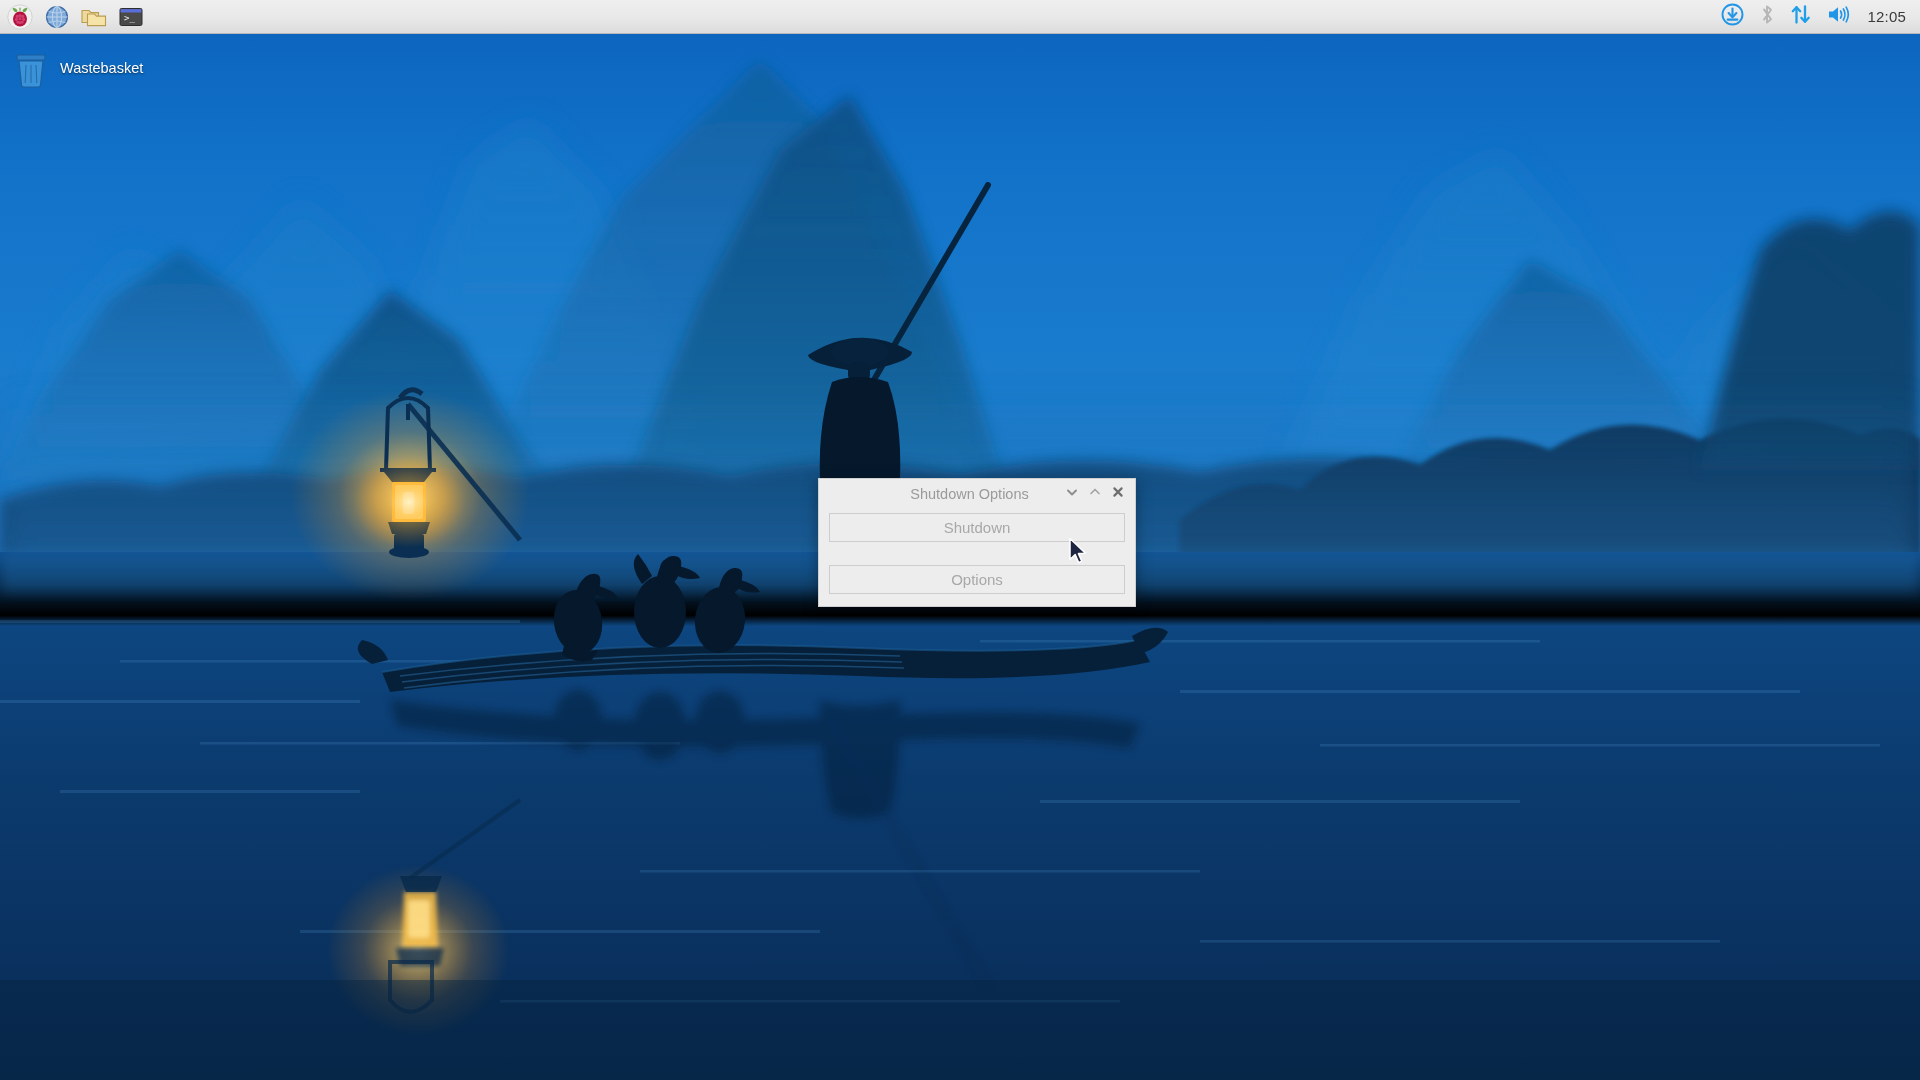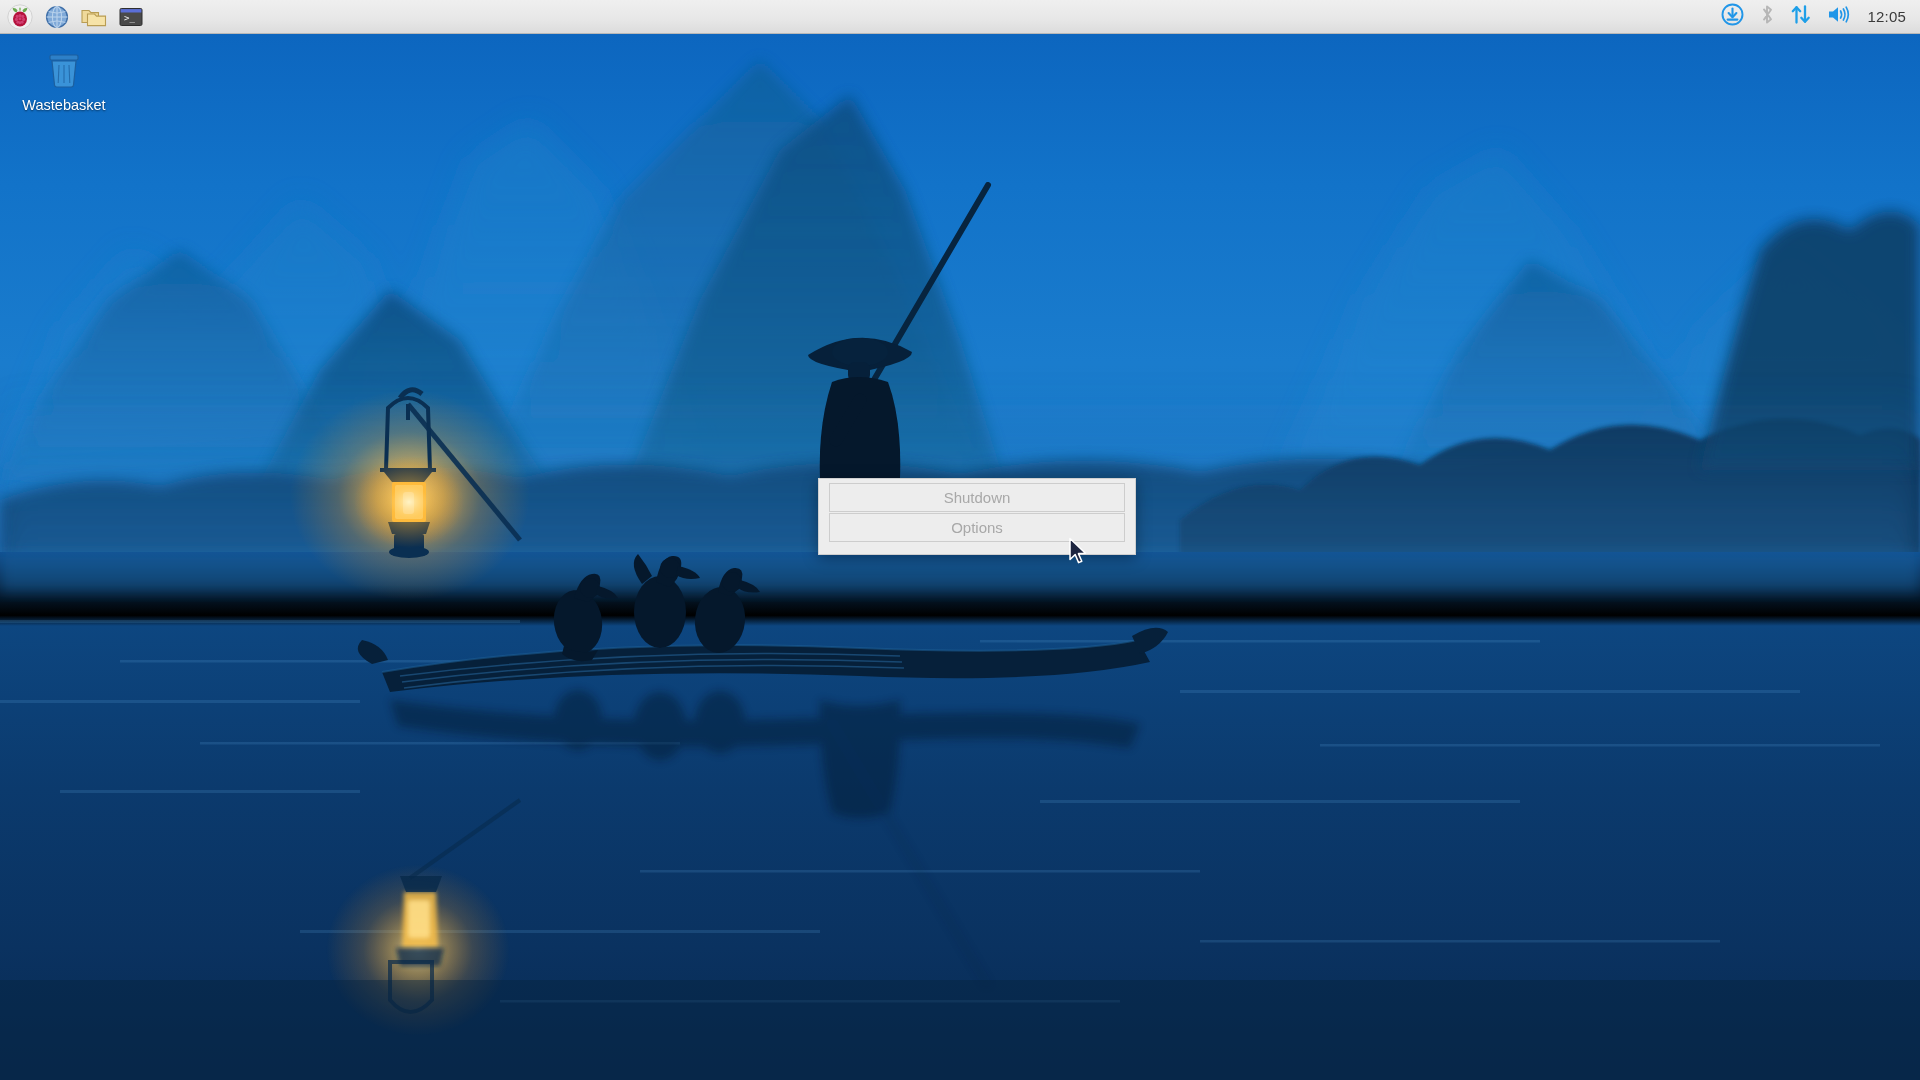--- a/index.html
+++ b/index.html
@@ -11,21 +11,21 @@
 
   
   #desktop { position:absolute; inset:0; overflow:hidden; }
   #wallpaper { position:absolute; inset:0; }
   #wall-svg { position:absolute; inset:0; width:1920px; height:1080px; display:block; }
 
   
   #desktop-icons { position:absolute; left:0; top:34px; width:140px; }
   .desk-icon {
     width:120px; padding:8px 4px 6px; margin:4px 0 0 4px;
-    display:flex; flex-direction:column; align-items:center; gap:6px;
+    display:flex; flex-direction:row; align-items:center; gap:6px;
     cursor:pointer; border-radius:3px;
   }
   .desk-icon-glyph { width:46px; height:46px; display:block; }
   .desk-icon-label {
     color:#ffffff; font-size:14.5px; line-height:1.1; text-align:center;
     text-shadow:0 1px 2px rgba(0,0,0,.55);
     font-family:"Liberation Sans", sans-serif;
   }
 
   
@@ -61,21 +61,21 @@
     padding:0 8px 0 10px; background:#ededed;
   }
   #dialog-title {
     flex:1; text-align:center; font-size:14.5px; color:#9a9a9a;
     font-family:"Liberation Sans", sans-serif; padding-left:52px;
   }
   .win-btn {
     width:18px; height:22px; display:flex; align-items:center; justify-content:center;
     cursor:pointer; margin-left:5px;
   }
-  #dialog-body { padding:4px 10px 12px; display:flex; flex-direction:column; gap:1px; }
+  #dialog-body { padding:4px 10px 12px; display:flex; flex-direction:column; gap:23px; }
   .dlg-btn {
     height:29px; width:100%; background:#ededed; border:1px solid #cdcdcd;
     color:#a8a8a8; font-size:15px; font-family:"Liberation Sans", sans-serif;
     display:flex; align-items:center; justify-content:center; cursor:pointer;
   }
 
   
   #cursor { position:absolute; left:1068px; top:537px; width:22px; height:30px; z-index:90; pointer-events:none; }
 </style>
 </head>
@@ -423,20 +423,47 @@
             <path d="M20.2 4.2 Q 24.4 11.5 20.2 18.8" fill="none" stroke="#2196e8" stroke-width="1.7" stroke-linecap="round"></path>
           </svg>
         </span>
       </div>
 
       <div id="clock">12:05</div>
     </div>
   </div>
 
   <div id="shutdown-dialog">
+    <div id="dialog-titlebar">
+      <div id="dialog-title">Shutdown Options</div>
+
+      <div class="win-btn">
+        <span>
+          <svg width="14" height="14" viewBox="0 0 14 14">
+            <path d="M3 5.5 L7 9.5 L11 5.5" fill="none" stroke="#8d8d8d" stroke-width="1.9" stroke-linecap="round" stroke-linejoin="round"></path>
+          </svg>
+        </span>
+      </div>
+
+      <div class="win-btn">
+        <span>
+          <svg width="14" height="14" viewBox="0 0 14 14">
+            <path d="M3 8.5 L7 4.5 L11 8.5" fill="none" stroke="#a5a5a5" stroke-width="1.7" stroke-linecap="round" stroke-linejoin="round"></path>
+          </svg>
+        </span>
+      </div>
+
+      <div class="win-btn">
+        <span>
+          <svg width="14" height="14" viewBox="0 0 14 14">
+            <path d="M3.4 3.4 L10.6 10.6 M10.6 3.4 L3.4 10.6" stroke="#6f6f6f" stroke-width="2.2" stroke-linecap="round"></path>
+          </svg>
+        </span>
+      </div>
+    </div>
 
     <div id="dialog-body">
       <div class="dlg-btn">
         <span>Shutdown</span>
       </div>
       <div class="dlg-btn">
         <span>Options</span>
       </div>
     </div>
   </div>

